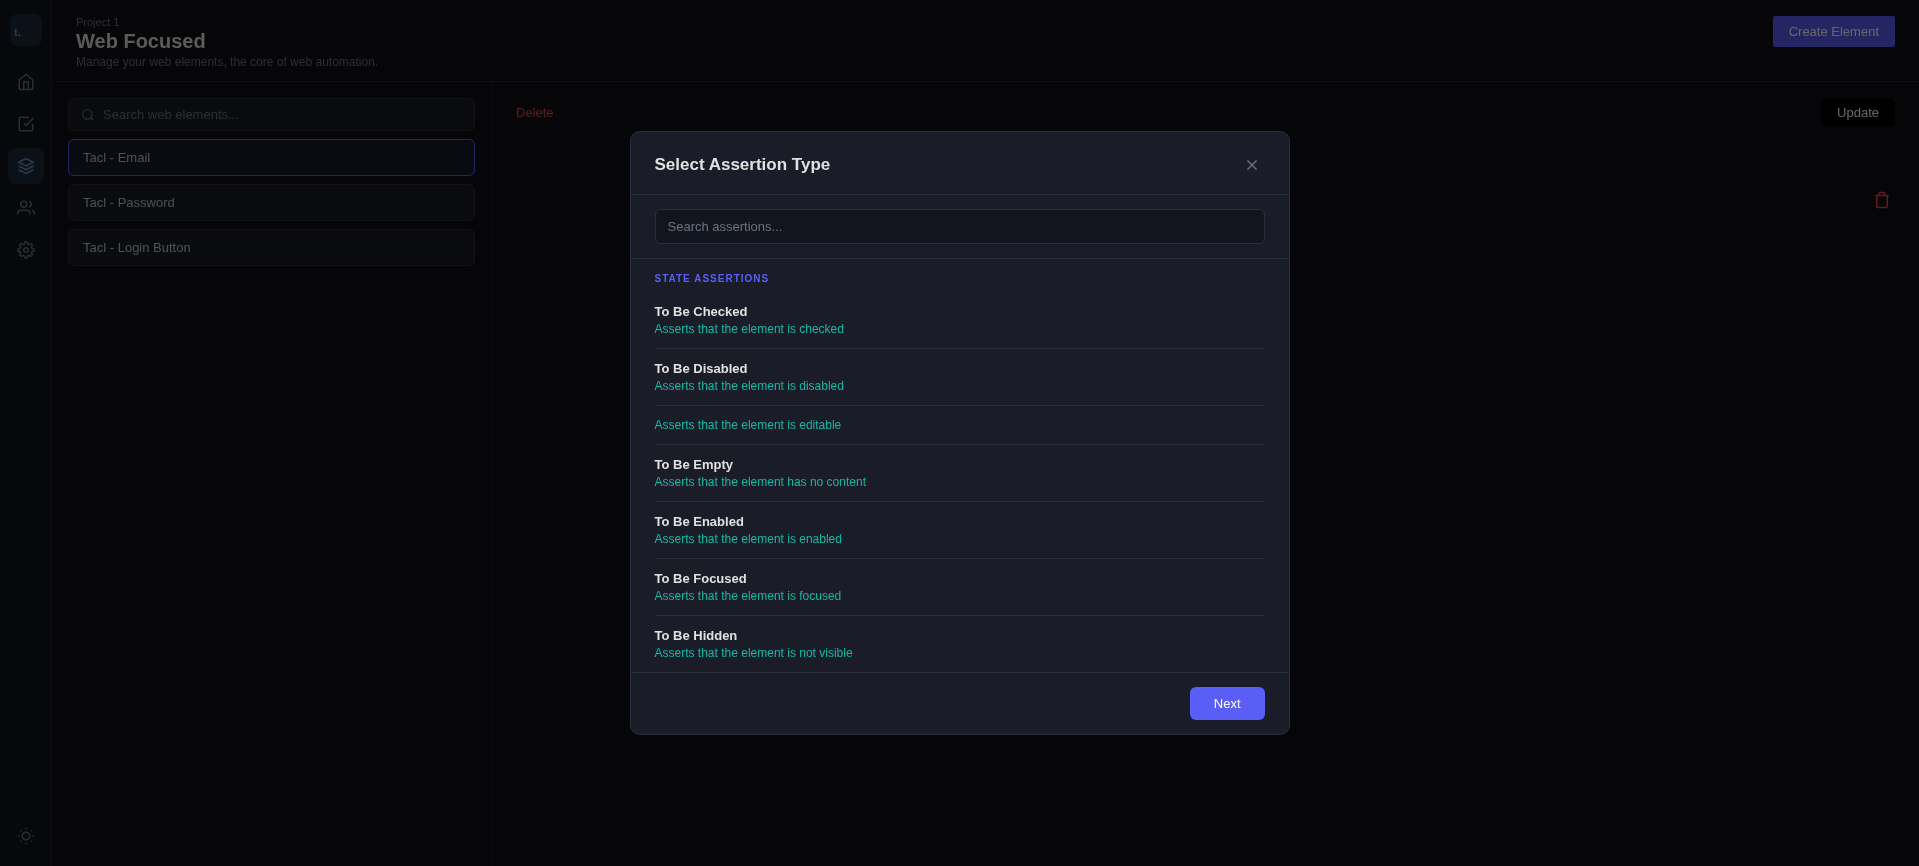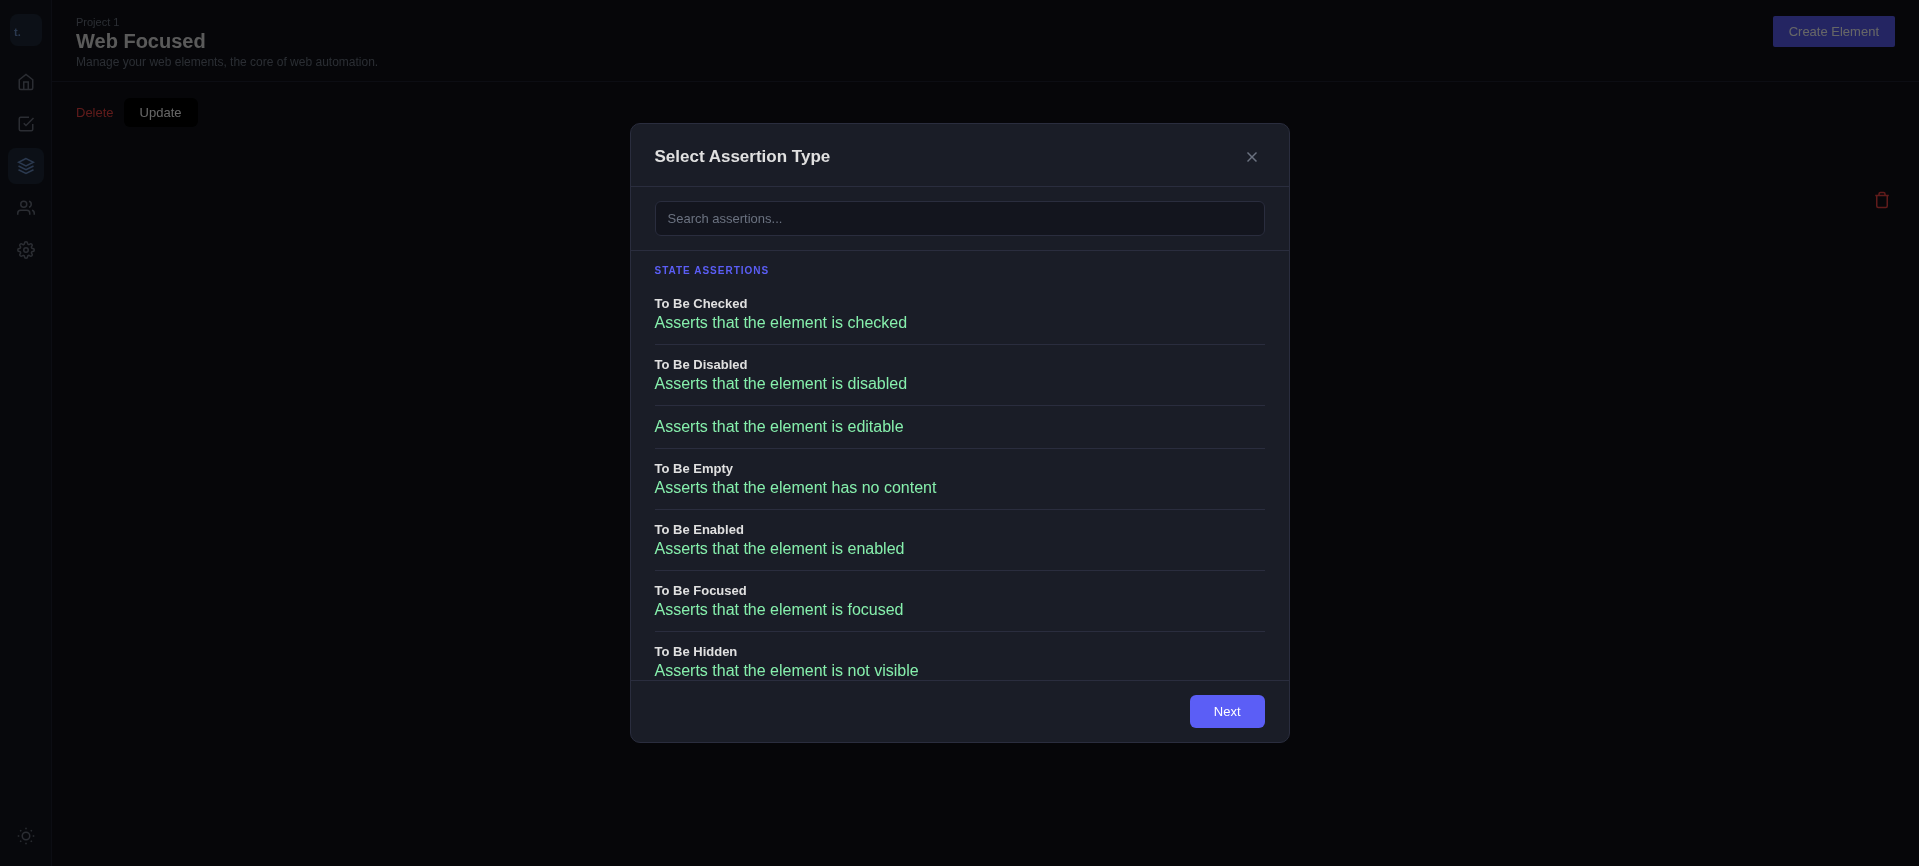--- a/index.html
+++ b/index.html
@@ -235,22 +235,22 @@
       cursor: pointer;
     }
     .assertion-item:last-child { border-bottom: none; }
     .assertion-name {
       font-size: 13px;
       font-weight: 600;
       color: #e0e0e0;
       margin-bottom: 3px;
     }
     .assertion-desc {
-      font-size: 16px;
-      color: #86efac;
+      font-size: 12px;
+      color: #14b8a6;
     }
 
     .modal-footer {
       padding: 14px 24px;
       display: flex;
       justify-content: flex-end;
       border-top: 1px solid #2a2d3e;
     }
     .next-btn {
       background: #5b5ef6;
@@ -259,21 +259,21 @@
       border-radius: 6px;
       padding: 9px 24px;
       font-size: 13px;
       font-weight: 500;
       cursor: pointer;
     }
 
     
     .panel-actions {
       display: flex;
-      justify-content: flex-start;
+      justify-content: space-between;
       gap: 10px;
     }
     .delete-btn {
       background: none;
       border: none;
       color: #ef4444;
       font-size: 13px;
       cursor: pointer;
     }
     .update-btn {
@@ -362,20 +362,38 @@
     <div class="header-left">
       <div class="project-label">Project 1</div>
       <div class="page-title">Web Focused</div>
       <div class="page-subtitle">Manage your web elements, the core of web automation.</div>
     </div>
     <button class="create-btn">Create Element</button>
   </div>
 
   <div class="content-area">
 
+    <div class="left-panel">
+      <div class="search-box">
+        <svg width="14" height="14" viewBox="0 0 24 24" fill="none" stroke="#6b7280" stroke-width="2">
+          <circle cx="11" cy="11" r="8"></circle>
+          <line x1="21" y1="21" x2="16.65" y2="16.65"></line>
+        </svg>
+        <input type="text" placeholder="Search web elements..." style="">
+      </div>
+      <div class="element-item active">
+        <span>Tacl - Email</span>
+      </div>
+      <div class="element-item">
+        <span>Tacl - Password</span>
+      </div>
+      <div class="element-item">
+        <span>Tacl - Login Button</span>
+      </div>
+    </div>
 
     <div class="right-panel">
       <div class="panel-actions">
         <button class="delete-btn">Delete</button>
         <button class="update-btn">Update</button>
       </div>
       <div style="display:flex; justify-content:flex-end; margin-top:60px;">
         <button class="trash-icon-btn">
           <svg width="18" height="18" viewBox="0 0 24 24" fill="none" stroke="#ef4444" stroke-width="2">
             <polyline points="3,6 5,6 21,6"></polyline>

